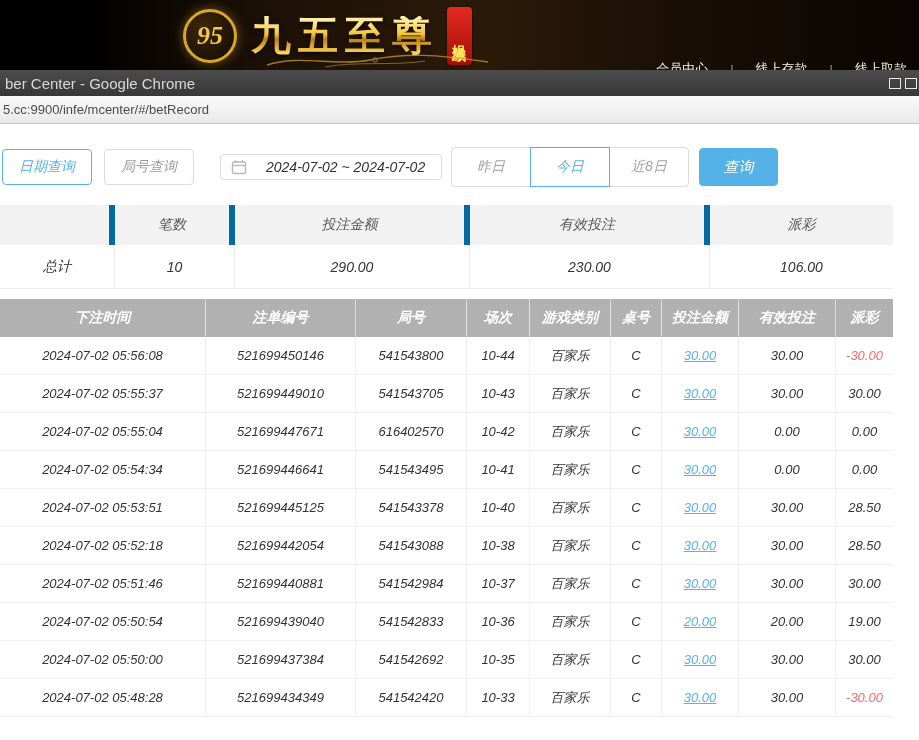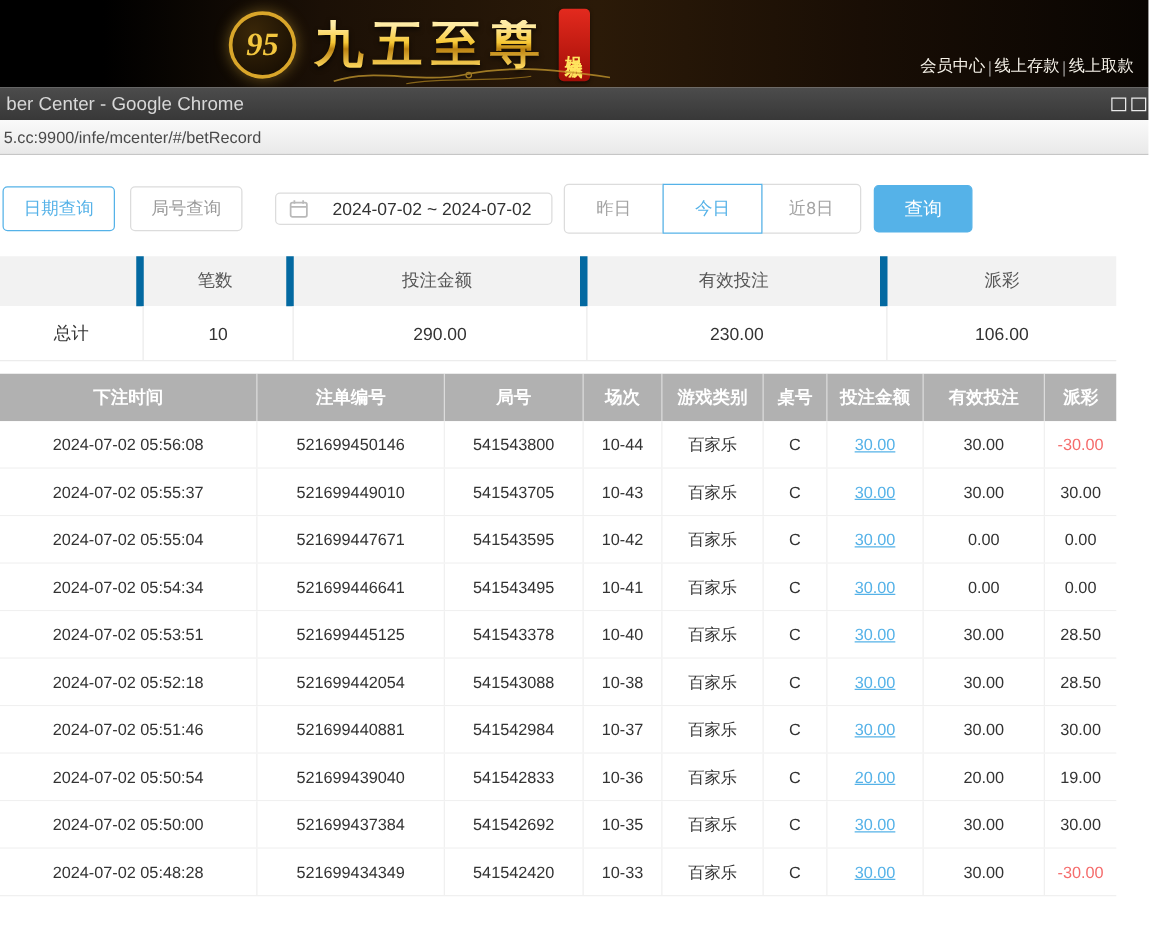--- a/index.html
+++ b/index.html
@@ -30,21 +30,21 @@
   }
   .logo-badge {
     margin-left:8px; width:25px; height:58px; border-radius:4px;
     background:linear-gradient(180deg,#e32a1e,#a30e07);
     color:#ffe45e; font-size:14px; font-weight:bold;
     writing-mode:vertical-rl; text-orientation:upright;
     display:flex; align-items:center; justify-content:center; letter-spacing:2px;
     box-shadow:0 1px 3px rgba(0,0,0,.5);
   }
   .flourish { position:absolute; left:265px; top:52px; opacity:.75; }
-  .top-nav { position:absolute; right:12px; top:44px; display:flex; align-items:center; gap:2px; font-size:13px; }
+  .top-nav { position:absolute; right:12px; top:60px; display:flex; align-items:center; gap:22px; font-size:13px; }
   .top-nav a { color:#f7f3ea; text-decoration:none; }
   .top-nav .sep { color:rgba(255,255,255,.55); }
 
   
   .titlebar {
     position:absolute; top:70px; left:0; width:919px; height:26px;
     background:linear-gradient(180deg,#4c4c4c,#383838);
     display:flex; align-items:center;
   }
   .titlebar-title { color:#d8d8d8; font-size:15px; margin-left:5px; white-space:nowrap; }
@@ -54,21 +54,21 @@
   
   .urlbar {
     position:absolute; top:96px; left:0; width:919px; height:28px;
     background:linear-gradient(180deg,#fafafa,#e9e9e9);
     border-bottom:1px solid #c6c6c6;
     display:flex; align-items:center;
   }
   .url-text { font-size:13px; color:#4a4a4a; margin-left:3px; white-space:nowrap; }
 
   
-  .content { position:absolute; top:125px; left:0; width:919px; }
+  .content { position:absolute; top:125px; left:0; width:919px;font-style:italic; }
 
   .filter-row { display:flex; align-items:center; margin:22px 0 0 2px; height:40px; }
   .btn {
     height:36px; padding:0 16px; border-radius:4px; background:#fff; font-size:14px;
     display:inline-flex; align-items:center; justify-content:center; cursor:pointer; white-space:nowrap;
   }
   .btn-outline-primary { border:1px solid var(--accent,#55b2e8); color:var(--accent,#55b2e8); }
   .btn-outline-gray { border:1px solid #dcdcdc; color:#9a9a9a; margin-left:12px; }
   .date-box {
     height:26px; width:222px; border:1px solid #dcdcdc; border-radius:4px;
@@ -222,21 +222,21 @@
             <div class="tcell">C</div>
             <div class="tcell">
               <span class="cell-link">30.00</span>
             </div>
             <div class="tcell">30.00</div>
             <div class="tcell">30.00</div>
           </div>
           <div class="trow">
             <div class="tcell">2024-07-02 05:55:04</div>
             <div class="tcell">521699447671</div>
-            <div class="tcell">541543595</div>
+            <div class="tcell">616402570</div>
             <div class="tcell">10-42</div>
             <div class="tcell">百家乐</div>
             <div class="tcell">C</div>
             <div class="tcell">
               <span class="cell-link">30.00</span>
             </div>
             <div class="tcell">0.00</div>
             <div class="tcell">0.00</div>
           </div>
           <div class="trow">

